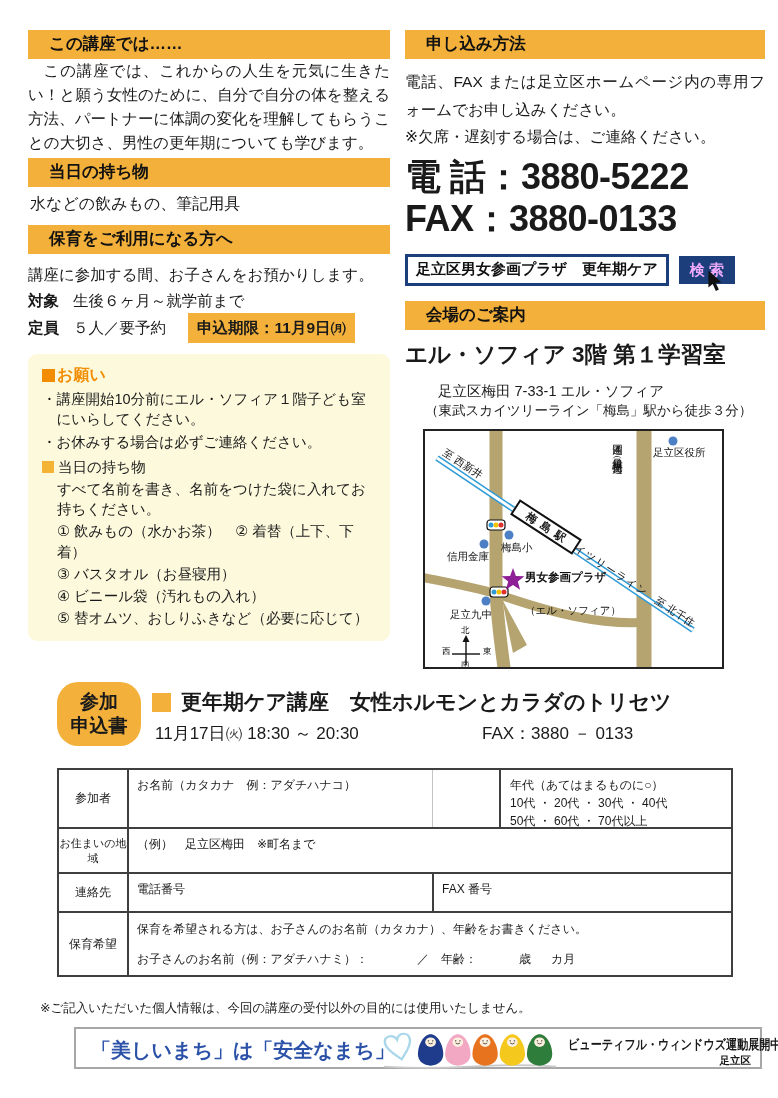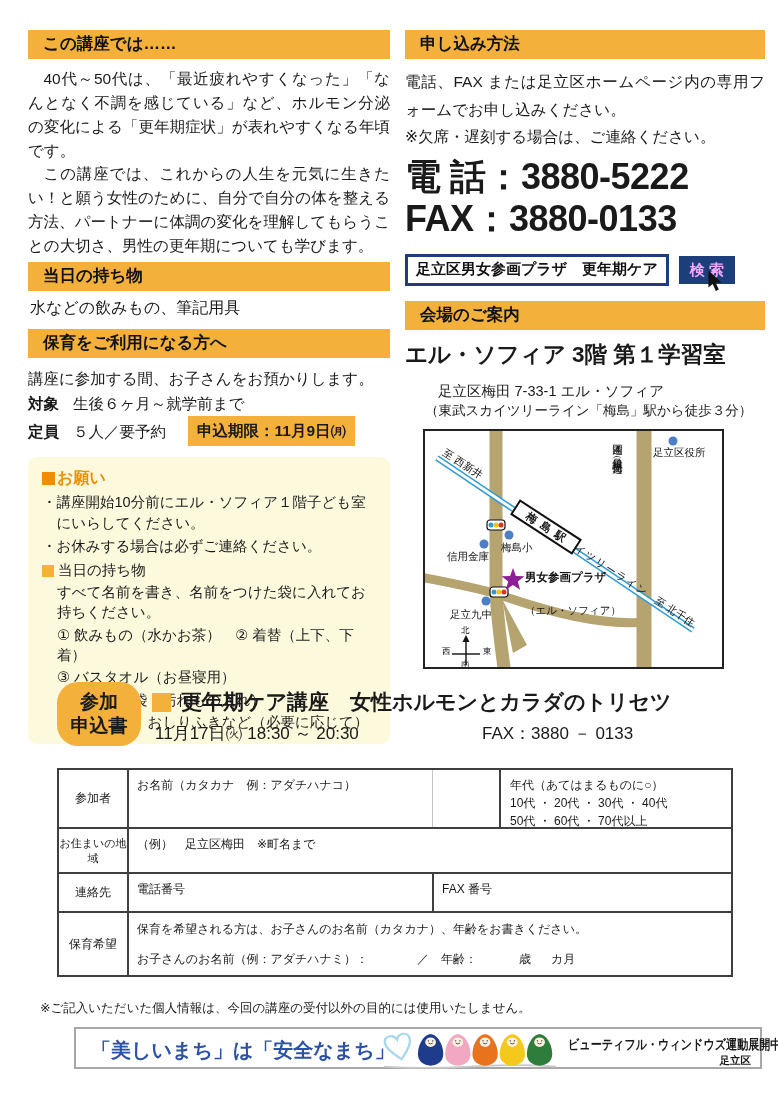--- a/index.html
+++ b/index.html
@@ -1,21 +1,21 @@
 <!DOCTYPE html>
 <html><head>
 <meta charset="utf-8">
 <style>
   * { margin:0; padding:0; box-sizing:border-box; }
   html,body { background:#fff; }
   .page {
     position:relative; width:778px; height:1098px; background:#fff; overflow:hidden;
     font-family:"Liberation Sans","DejaVu Sans",sans-serif; color:#1a1a1a;
   }
-  .bar { background:#F3B13B; font-weight:bold; font-size:16.5px; padding:3px 0 4px 15px; color:#111; }
+  .bar { background:#F3B13B; font-weight:bold; font-size:16.5px; padding:3px 0 4px 21px; color:#111; }
   .col-l { position:absolute; left:28px; top:30px; width:362px; }
   .col-r { position:absolute; left:405px; top:30px; width:360px; }
   .jp { font-size:15.5px; line-height:1.54; text-align:justify; }
   .indent { text-indent:1em; }
   .mt4{margin-top:4px}.mt8{margin-top:8px}.mt14{margin-top:14px}
 
   .bring-body { font-size:16px; margin:7px 0 10px 2px; }
   .cc-line { font-size:15.5px; line-height:1.62; }
   .cc-kv { display:flex; font-size:15.5px; line-height:1.62; align-items:center; }
   .cc-kv b { margin-right:14px; }
@@ -81,21 +81,20 @@
   .campaign { position:absolute; left:492px; top:7px; font-size:13.5px; font-weight:bold; white-space:nowrap; transform:scaleX(.82); transform-origin:0 0; }
   .org { position:absolute; right:9px; top:25px; font-size:10.5px; font-weight:bold; }
 </style>
 </head>
 <body>
 
 <div class="page">
 
   <div class="col-l">
     <div class="bar">この講座では……</div>
-    <div class="jp indent mt8">40代～50代は、「最近疲れやすくなった」「なんとなく不調を感じている」など、ホルモン分泌の変化による「更年期症状」が表れやすくなる年頃です。</div>
     <div class="jp indent">この講座では、これからの人生を元気に生きたい！と願う女性のために、自分で自分の体を整える方法、パートナーに体調の変化を理解してもらうことの大切さ、男性の更年期についても学びます。</div>
 
     <div class="bar mt4">当日の持ち物</div>
     <div class="bring-body">水などの飲みもの、筆記用具</div>
 
     <div class="bar">保育をご利用になる方へ</div>
     <div class="cc-line mt8">講座に参加する間、お子さんをお預かりします。</div>
     <div class="cc-kv">
       <b>対象</b>
       <span>生後６ヶ月～就学前まで</span>

